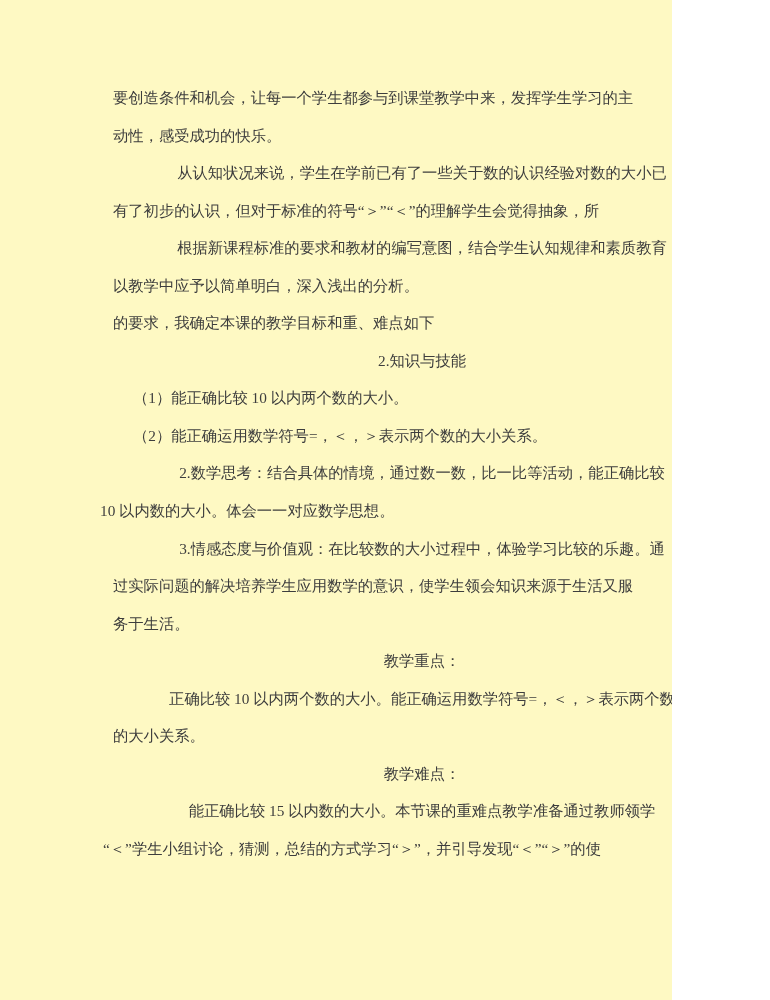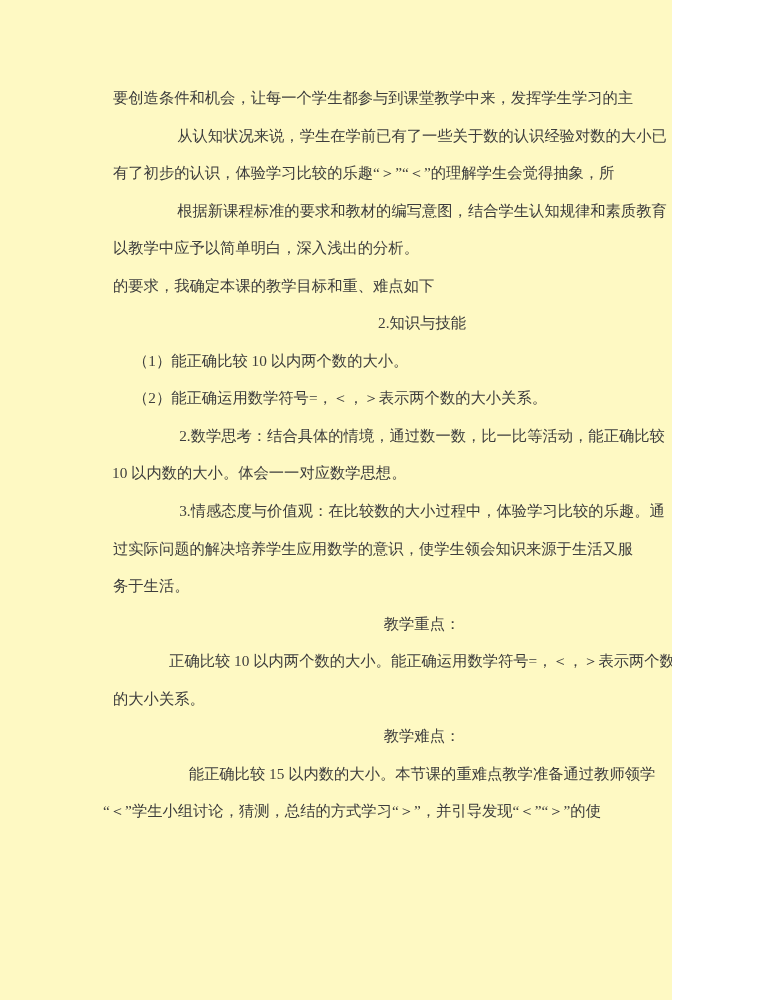--- a/index.html
+++ b/index.html
@@ -25,31 +25,32 @@
     color: #3d3d3d;
   }
   .line {
     white-space: pre;
     height: 37.55px;
   }
   
   .ind-continuation { padding-left: 13px; }  
   .ind-paragraph    { padding-left: 44px; text-align: center; }  
   .ind-list         { padding-left: 33px; }  
-  .ind-flush        { padding-left: 0px; margin-left: 12px;  }  
+  .ind-flush        { padding-left: 0px;  }  
   .ind-quote        { padding-left: 3px;  }  
 </style>
 </head>
 <body>
 
 <div class="page">
   <div class="textblock" id="doc-text" style="color: rgb(61, 61, 61);">
       <div class="line ind-continuation">要创造条件和机会，让每一个学生都参与到课堂教学中来，发挥学生学习的主</div>
+      <div class="line ind-continuation">动性，感受成功的快乐。</div>
       <div class="line ind-paragraph">从认知状况来说，学生在学前已有了一些关于数的认识经验对数的大小已</div>
-      <div class="line ind-continuation">有了初步的认识，体验学习比较的乐趣“＞”“＜”的理解学生会觉得抽象，所</div>
+      <div class="line ind-continuation">有了初步的认识，但对于标准的符号“＞”“＜”的理解学生会觉得抽象，所</div>
       <div class="line ind-paragraph">根据新课程标准的要求和教材的编写意图，结合学生认知规律和素质教育</div>
       <div class="line ind-continuation">以教学中应予以简单明白，深入浅出的分析。</div>
       <div class="line ind-continuation">的要求，我确定本课的教学目标和重、难点如下</div>
       <div class="line ind-paragraph">2.知识与技能</div>
       <div class="line ind-list">（1）能正确比较 10 以内两个数的大小。</div>
       <div class="line ind-list">（2）能正确运用数学符号=，＜，＞表示两个数的大小关系。</div>
       <div class="line ind-paragraph">2.数学思考：结合具体的情境，通过数一数，比一比等活动，能正确比较</div>
       <div class="line ind-flush">10 以内数的大小。体会一一对应数学思想。</div>
       <div class="line ind-paragraph">3.情感态度与价值观：在比较数的大小过程中，体验学习比较的乐趣。通</div>
       <div class="line ind-continuation">过实际问题的解决培养学生应用数学的意识，使学生领会知识来源于生活又服</div>

